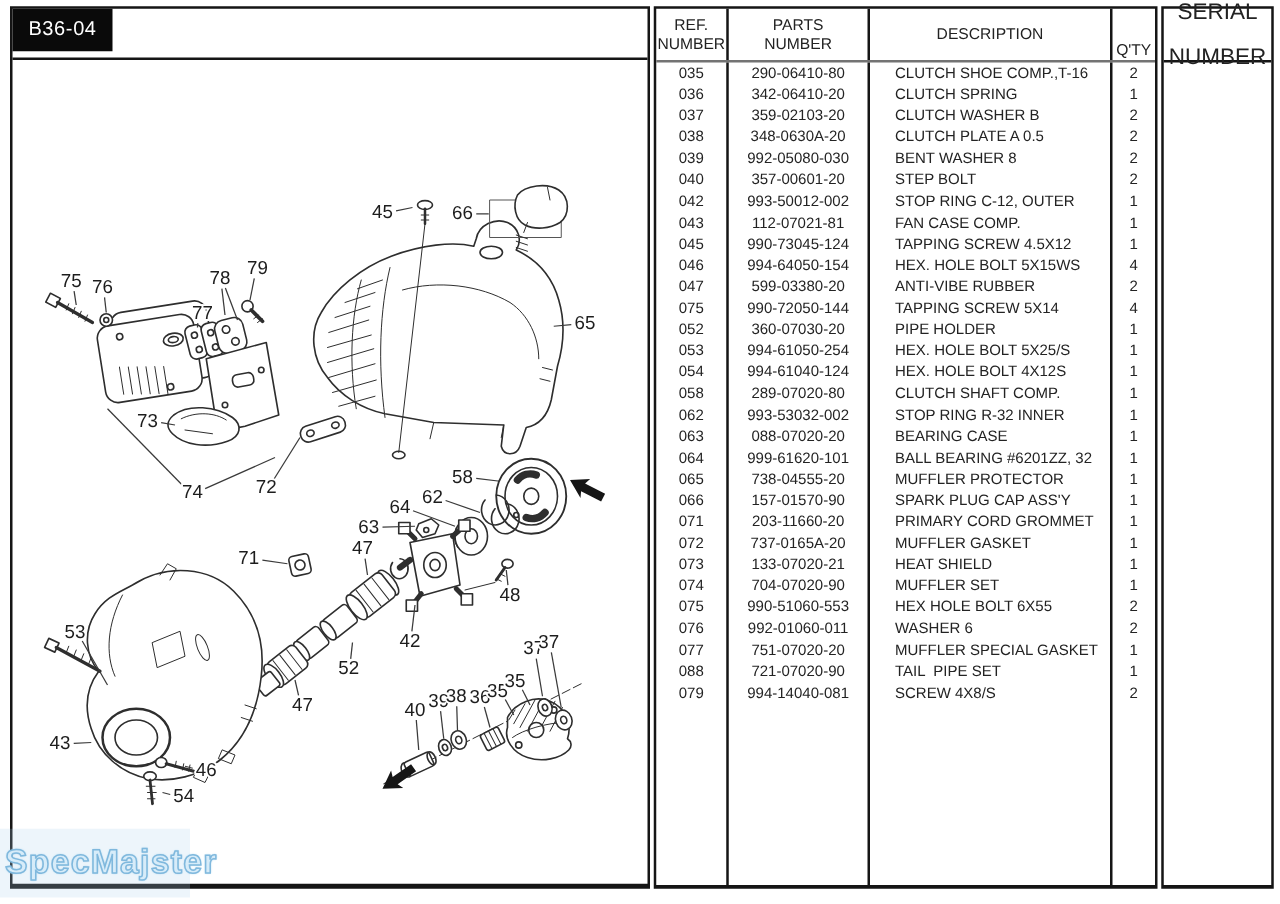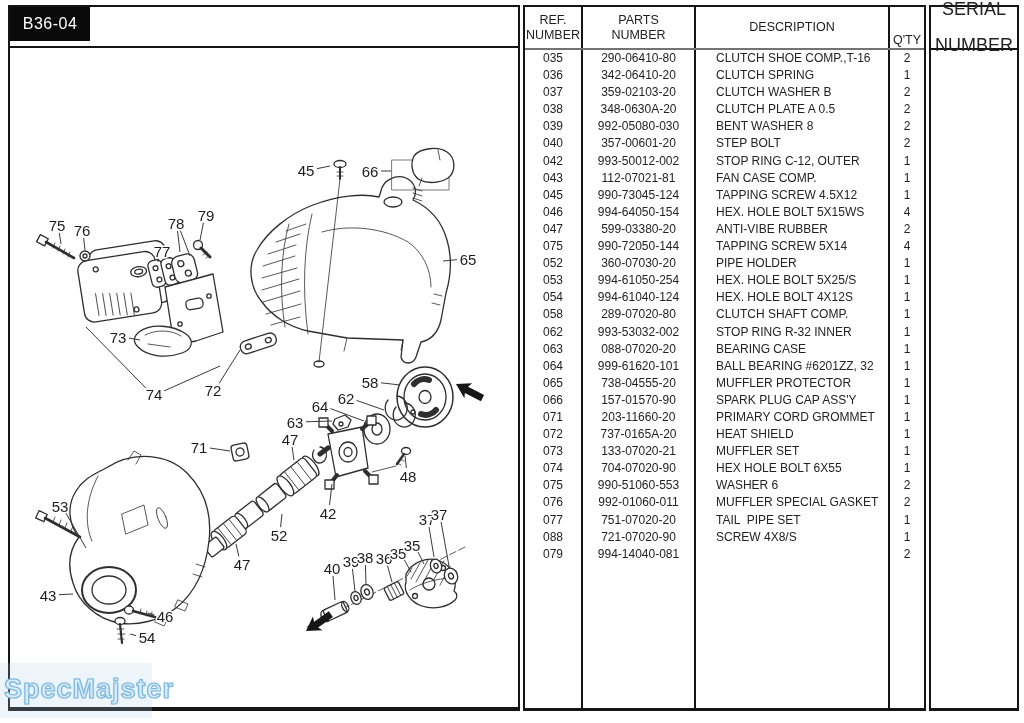--- a/index.html
+++ b/index.html
@@ -464,20 +464,21 @@
         <div class="cell c-desc">PIPE HOLDER</div>
         <div class="cell c-desc">HEX. HOLE BOLT 5X25/S</div>
         <div class="cell c-desc">HEX. HOLE BOLT 4X12S</div>
         <div class="cell c-desc">CLUTCH SHAFT COMP.</div>
         <div class="cell c-desc">STOP RING R-32 INNER</div>
         <div class="cell c-desc">BEARING CASE</div>
         <div class="cell c-desc">BALL BEARING #6201ZZ, 32</div>
         <div class="cell c-desc">MUFFLER PROTECTOR</div>
         <div class="cell c-desc">SPARK PLUG CAP ASS'Y</div>
         <div class="cell c-desc">PRIMARY CORD GROMMET</div>
+        <div class="cell c-desc">MUFFLER GASKET</div>
         <div class="cell c-desc">HEAT SHIELD</div>
         <div class="cell c-desc">MUFFLER SET</div>
         <div class="cell c-desc">HEX HOLE BOLT 6X55</div>
         <div class="cell c-desc">WASHER 6</div>
         <div class="cell c-desc">MUFFLER SPECIAL GASKET</div>
         <div class="cell c-desc">TAIL  PIPE SET</div>
         <div class="cell c-desc">SCREW 4X8/S</div>
       </div>
     <div class="tcol w-qty" id="tbody-qty">
         <div class="cell c-qty">2</div>

